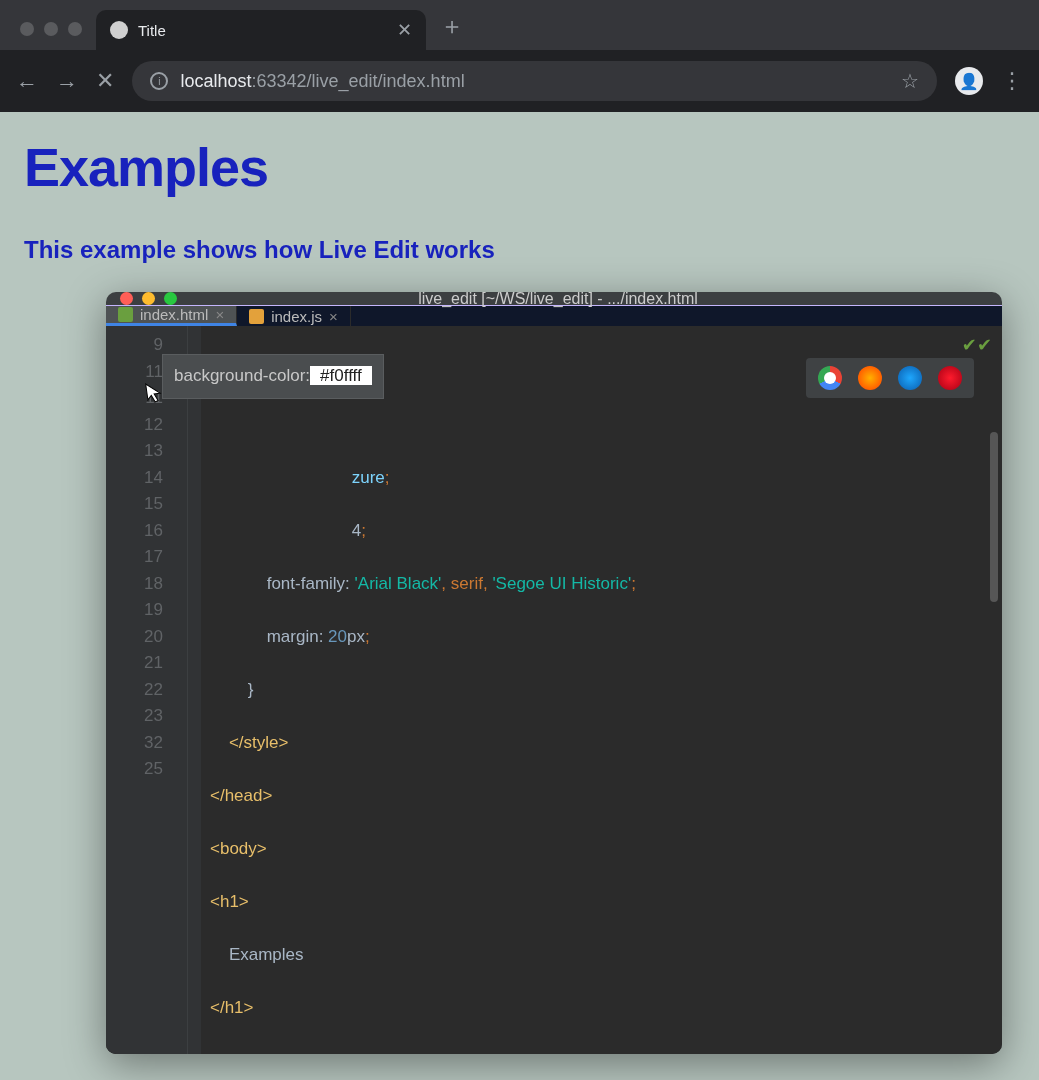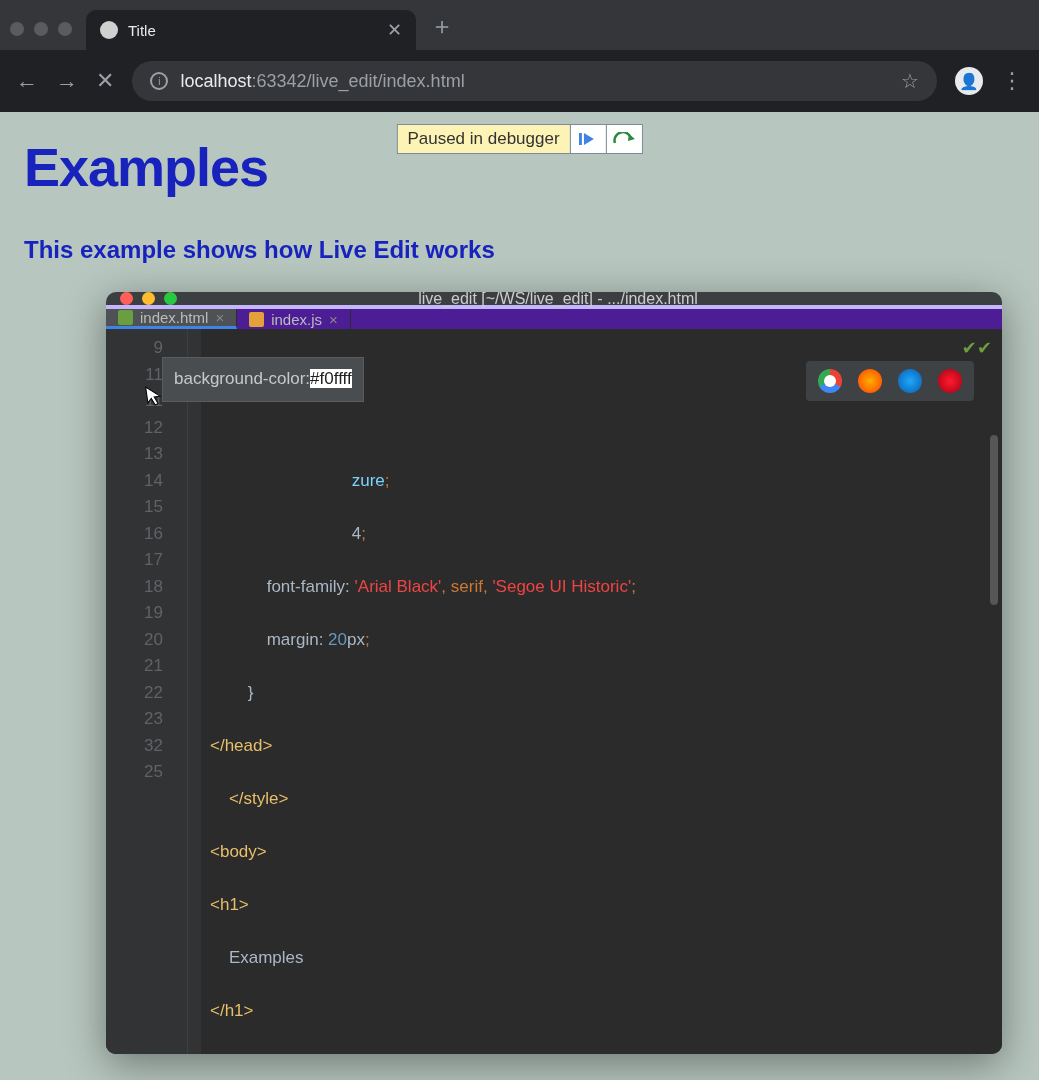--- a/index.html
+++ b/index.html
@@ -1,20 +1,20 @@
 <!DOCTYPE html>
 <html><head>
 <meta charset="utf-8">
 <style>
   * { box-sizing: border-box; margin: 0; padding: 0; font-family: -apple-system, "Segoe UI", Arial, sans-serif; }
   body { width:1039px; height:1080px; background:#b7c6bf; overflow:hidden; }
 
   
   .browser-chrome { background:#35363a; height:112px; display:flex; flex-direction:column; }
-  .tab-strip { height:50px; display:flex; align-items:flex-end; padding-left:6px; }
+  .tab-strip { height:50px; display:flex; align-items:flex-end; padding-left:16px; }
   .traffic { display:flex; gap:10px; align-items:center; margin:0 14px 14px 4px; }
   .traffic span { width:14px; height:14px; border-radius:50%; background:#5a5b5e; }
   .tab { background:#202124; height:40px; width:330px; border-radius:10px 10px 0 0; display:flex; align-items:center; padding:0 14px; color:#e8eaed; gap:10px; font-size:15px; }
   .tab .fav { width:18px; height:18px; border-radius:50%; background:#d0d0d0; }
   .tab .close { margin-left:auto; color:#9aa0a6; font-size:18px; }
   .newtab { color:#9aa0a6; font-size:24px; margin:0 0 8px 14px; }
   .nav-row { background:#202124; height:62px; display:flex; align-items:center; padding:0 16px; gap:18px; color:#9aa0a6; }
   .nav-row .ic { font-size:22px; cursor:pointer; }
   .url-bar { flex:1; background:#35363a; height:40px; border-radius:20px; display:flex; align-items:center; padding:0 18px; color:#e8eaed; font-size:18px; gap:12px; }
   .url-bar .info { width:18px; height:18px; border:2px solid #9aa0a6; border-radius:50%; display:flex; align-items:center; justify-content:center; font-size:10px; color:#9aa0a6; }
@@ -32,40 +32,40 @@
   .debugger-bar .btn { background:#fff; border-left:1px solid #7c8b95; width:36px; display:flex; align-items:center; justify-content:center; }
 
   
   .ide { position:absolute; left:106px; top:292px; width:896px; height:762px; background:#3c3f41; border-radius:10px; color:#bbb; display:flex; flex-direction:column; overflow:hidden; box-shadow:0 10px 40px rgba(0,0,0,.4); }
   .ide-title { height:30px; display:flex; align-items:center; font-size:16px; color:#ccc; position:relative; }
   .ide-title .traffic2 { display:flex; gap:9px; margin:0 14px; }
   .ide-title .dot { width:13px; height:13px; border-radius:50%; }
   .red{background:#ff5f57;} .yel{background:#febc2e;} .grn{background:#28c840;}
   .ide-title .titletxt { position:absolute; left:8px; right:0; text-align:center; pointer-events:none; }
 
-  .editor-tabs { height:34px; background:#4c1d95; display:flex; border-top:4px solid #c4b5fd; }
+  .editor-tabs { height:34px; background:#0f172a; display:flex; border-top:1px solid #c4b5fd; }
   .etab { display:flex; align-items:center; padding:0 12px; gap:7px; font-size:15px; border-right:1px solid #2b2b2b; color:#bbb; }
   .etab.active { background:#4e5254; border-bottom:3px solid #3f84e5; }
   .fi { width:15px; height:15px; border-radius:2px; display:inline-block; }
   .fi.html { background:#6a9f3f; }
   .fi.js { background:#e3a13b; }
   .etab .x { color:#888; }
 
   .editor-area { flex:0 0 460px; background:#2b2b2b; display:flex; position:relative; font-family:Menlo,Consolas,monospace; font-size:17px; line-height:26.5px; }
   .gutter { width:82px; background:#313335; color:#606366; text-align:right; padding:6px 24px 6px 0; border-right:1px solid #3c3f41; }
   .fold-col { width:14px; background:#313335; border-right:1px solid #2b2b2b; position:relative; }
   .code { padding:6px 0 6px 8px; white-space:pre; color:#a9b7c6; }
   .tag { color:#e8bf6a; }
   .prop { color:#a9b7c6; }
-  .val { color:#ef4444; }
+  .val { color:#14b8a6; }
   .num { color:#6897bb; }
   .kw { color:#cc7832; }
 
   .hint { position:absolute; top:28px; left:56px; background:#4a4d4f; border:1px solid #5a5d5f; padding:8px 11px; font-size:17px; color:#c8c8c8; }
-  .hint .sel { background:#fff; color:#222; padding:0 0; }
+  .hint .sel { background:#fff; color:#222; padding:0 10px; }
   .mouse-cursor { position:absolute; top:56px; left:40px; transform:rotate(-8deg); width:16px; height:22px; }
 
   .browser-icons { position:absolute; top:32px; right:28px; background:#3f4244; padding:8px 12px; border-radius:4px; display:flex; gap:16px; }
   .bi { width:24px; height:24px; border-radius:50%; }
   .chrome{background:conic-gradient(#ea4335 0 120deg,#4285f4 120deg 240deg,#34a853 240deg);position:relative;}
   .chrome::after{content:"";position:absolute;inset:6px;background:#fff;border-radius:50%;}
   .ff{background:radial-gradient(circle,#ffb000,#ff3d00);} 
   .saf{background:radial-gradient(circle,#1ea7fd,#0a5cad);}
   .op{background:radial-gradient(circle,#ff1b2d,#a70014);}
 
@@ -100,35 +100,20 @@
       <span class="info">i</span>
       <span><span>localhost</span><span class="dim">:63342</span><span class="dim">/live_edit/index.html</span></span>
       <span class="star">☆</span>
     </div>
     <span class="avatar">👤</span>
     <span class="menu-dots">⋮</span>
   </div>
 </div>
 
 <div class="page">
-  <div class="debugger-bar">
-    <span class="lbl">Paused in debugger</span>
-    <span class="btn">
-      <svg width="18" height="14" viewBox="0 0 18 14">
-          <rect x="0" y="1" width="3" height="12" fill="#3f84e5"></rect>
-          <polygon points="5,1 15,7 5,13" fill="#3f84e5"></polygon>
-        </svg>
-    </span>
-    <span class="btn">
-      <svg width="22" height="14" viewBox="0 0 22 14">
-          <path d="M2 11 A8 8 0 0 1 18 6" fill="none" stroke="#2b8a3e" stroke-width="2.5"></path>
-          <polygon points="16,2 22,7 15,9" fill="#2b8a3e"></polygon>
-        </svg>
-    </span>
-  </div>
   <h1>Examples</h1>
   <h2>This example shows how Live Edit works</h2>
 </div>
 
 <div class="ide">
   <div class="ide-title">
     <div class="traffic2">
       <span class="dot red"></span>
       <span class="dot yel"></span>
       <span class="dot grn"></span>
@@ -171,22 +156,22 @@
     </div>
     <div class="fold-col"></div>
     <div class="code">
 <div>    <span class="tag">&lt;style&gt;</span></div>
 <div>&nbsp;</div>
 <div>                              <span style="color:#7dd3fc;">zure</span><span class="kw">;</span></div>
 <div>                              <span>4</span><span class="kw">;</span></div>
 <div>            <span class="prop">font-family: </span><span class="val">'Arial Black'</span><span class="kw">, </span><span class="kw">serif</span><span class="kw">, </span><span class="val">'Segoe UI Historic'</span><span class="kw">;</span></div>
 <div>            <span class="prop">margin: </span><span class="num">20</span><span>px</span><span class="kw">;</span></div>
 <div>        <span>}</span></div>
+<div>    <span class="tag">&lt;/style&gt;</span></div>
 <div><span class="tag">&lt;/head&gt;</span></div>
-<div>    <span class="tag">&lt;/style&gt;</span></div>
 <div><span class="tag">&lt;body&gt;</span></div>
 <div><span class="tag">&lt;h1&gt;</span></div>
 <div>    <span>Examples</span></div>
 <div><span class="tag">&lt;/h1&gt;</span></div>
 
 
 
     </div>
 
     <div class="hint">

